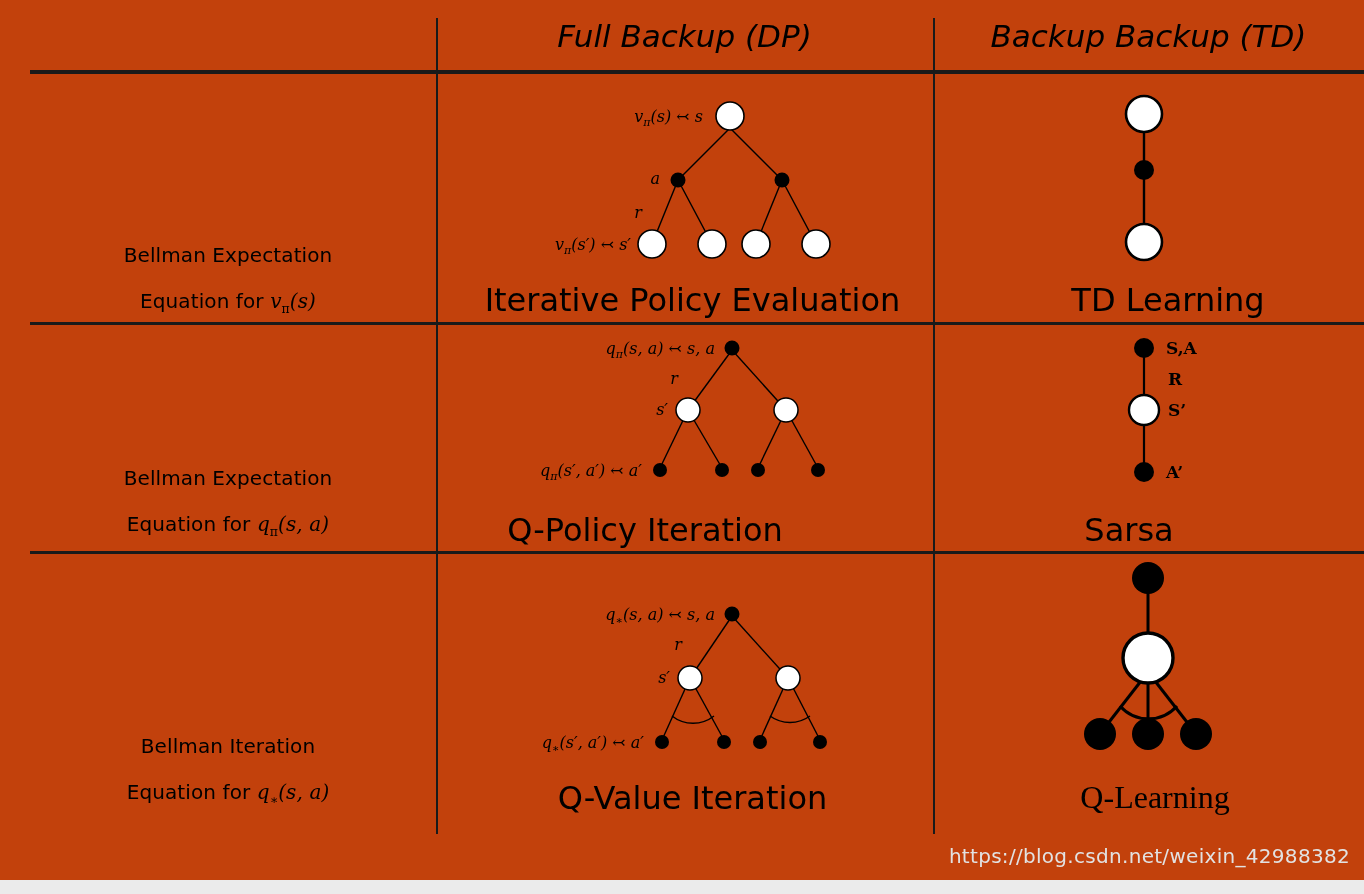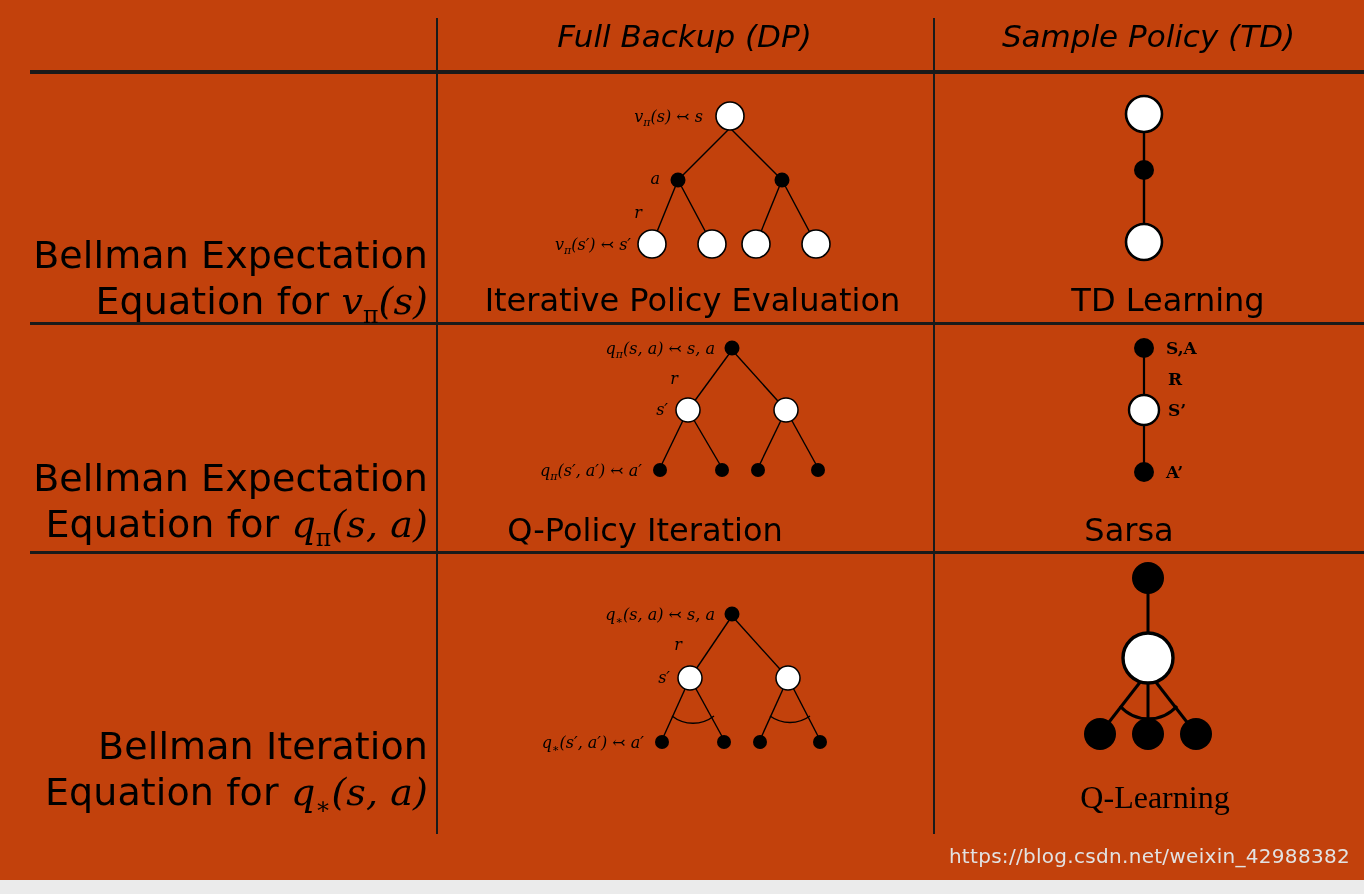--- a/index.html
+++ b/index.html
@@ -30,22 +30,22 @@
   .vrule {
     position: absolute;
     background: #1a1a1a;
     width: 2px;
   }
   
   .rowlabel {
     position: absolute;
     left: 28px;
     width: 400px;
-    text-align: right;
-    font-size: 38px;
+    text-align: center;
+    font-size: 20px;
     line-height: 46px;
     font-family: "DejaVu Sans", sans-serif;
     color: #000;
     letter-spacing: 0.1px;
   }
   .rowlabel .mathi {
     font-family: "DejaVu Serif", serif;
     font-style: italic;
   }
   .rowlabel sub {
@@ -99,21 +99,21 @@
 <div id="page">
 
   <div class="hrule" style="left:30px; top:70px; width:1334px; height:4px;"></div>
   <div class="hrule" style="left:30px; top:322px; width:1334px; height:3px;"></div>
   <div class="hrule" style="left:30px; top:551px; width:1334px; height:3px;"></div>
 
   <div class="vrule" style="left:436px; top:18px; height:816px;"></div>
   <div class="vrule" style="left:933px; top:18px; height:816px;"></div>
 
   <div class="colhead" style="left:436px; width:497px;">Full Backup (DP)</div>
-  <div class="colhead" style="left:933px; width:431px;">Sample Policy (TD)</div>
+  <div class="colhead" style="left:933px; width:431px;">Backup Backup (TD)</div>
 
   <div class="rowlabel" style="top:232px;">
     <div>Bellman Expectation</div>
     <div>
       <span>Equation for </span><span class="mathi">v</span><sub>π</sub><span class="mathi">(s)</span>
     </div>
   </div>
 
   <svg class="diagram" style="left:500px; top:92px;" width="420" height="175" viewBox="0 0 420 175">
     <g stroke="#000" stroke-width="1.4" fill="none">
@@ -243,18 +243,19 @@
       <line x1="90" y1="114" x2="132" y2="168"></line>
       <path d="M 62 148 A 38 38 0 0 0 119 148" stroke-width="3"></path>
     </g>
     <circle cx="90" cy="20" r="16" fill="#000"></circle>
     <circle cx="90" cy="100" r="25" fill="#fff" stroke="#000" stroke-width="3.4"></circle>
     <circle cx="42" cy="176" r="16" fill="#000"></circle>
     <circle cx="90" cy="176" r="16" fill="#000"></circle>
     <circle cx="138" cy="176" r="16" fill="#000"></circle>
   </svg>
 
+  <div class="method" style="left:436px; top:779px; width:497px;">Q-Value Iteration</div>
   <div class="method" style="left:933px; top:779px; width:428px;font-family:Liberation Serif, serif;">Q-Learning</div>
 
   <div class="watermark">https://blog.csdn.net/weixin_42988382</div>
   <div class="bottombar"></div>
 
 </div>
 
 </body></html>

